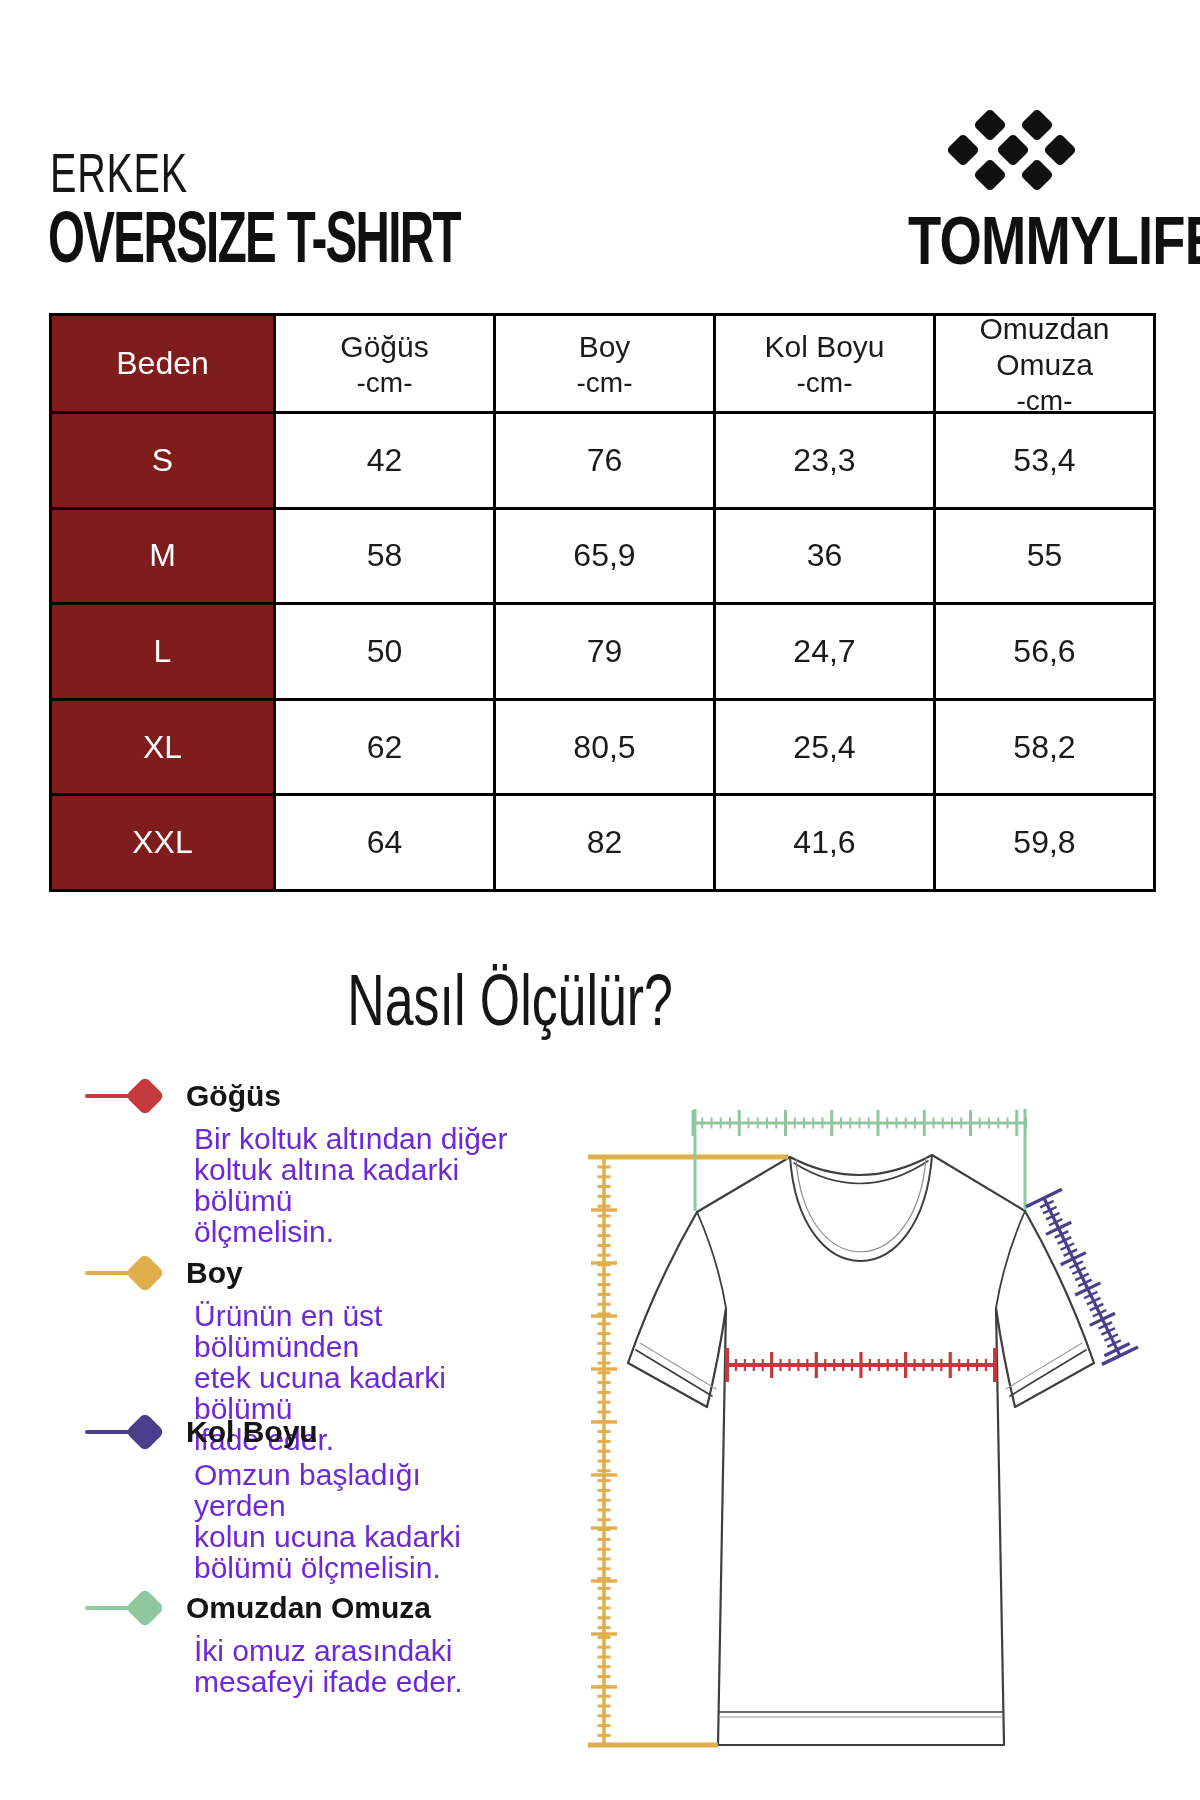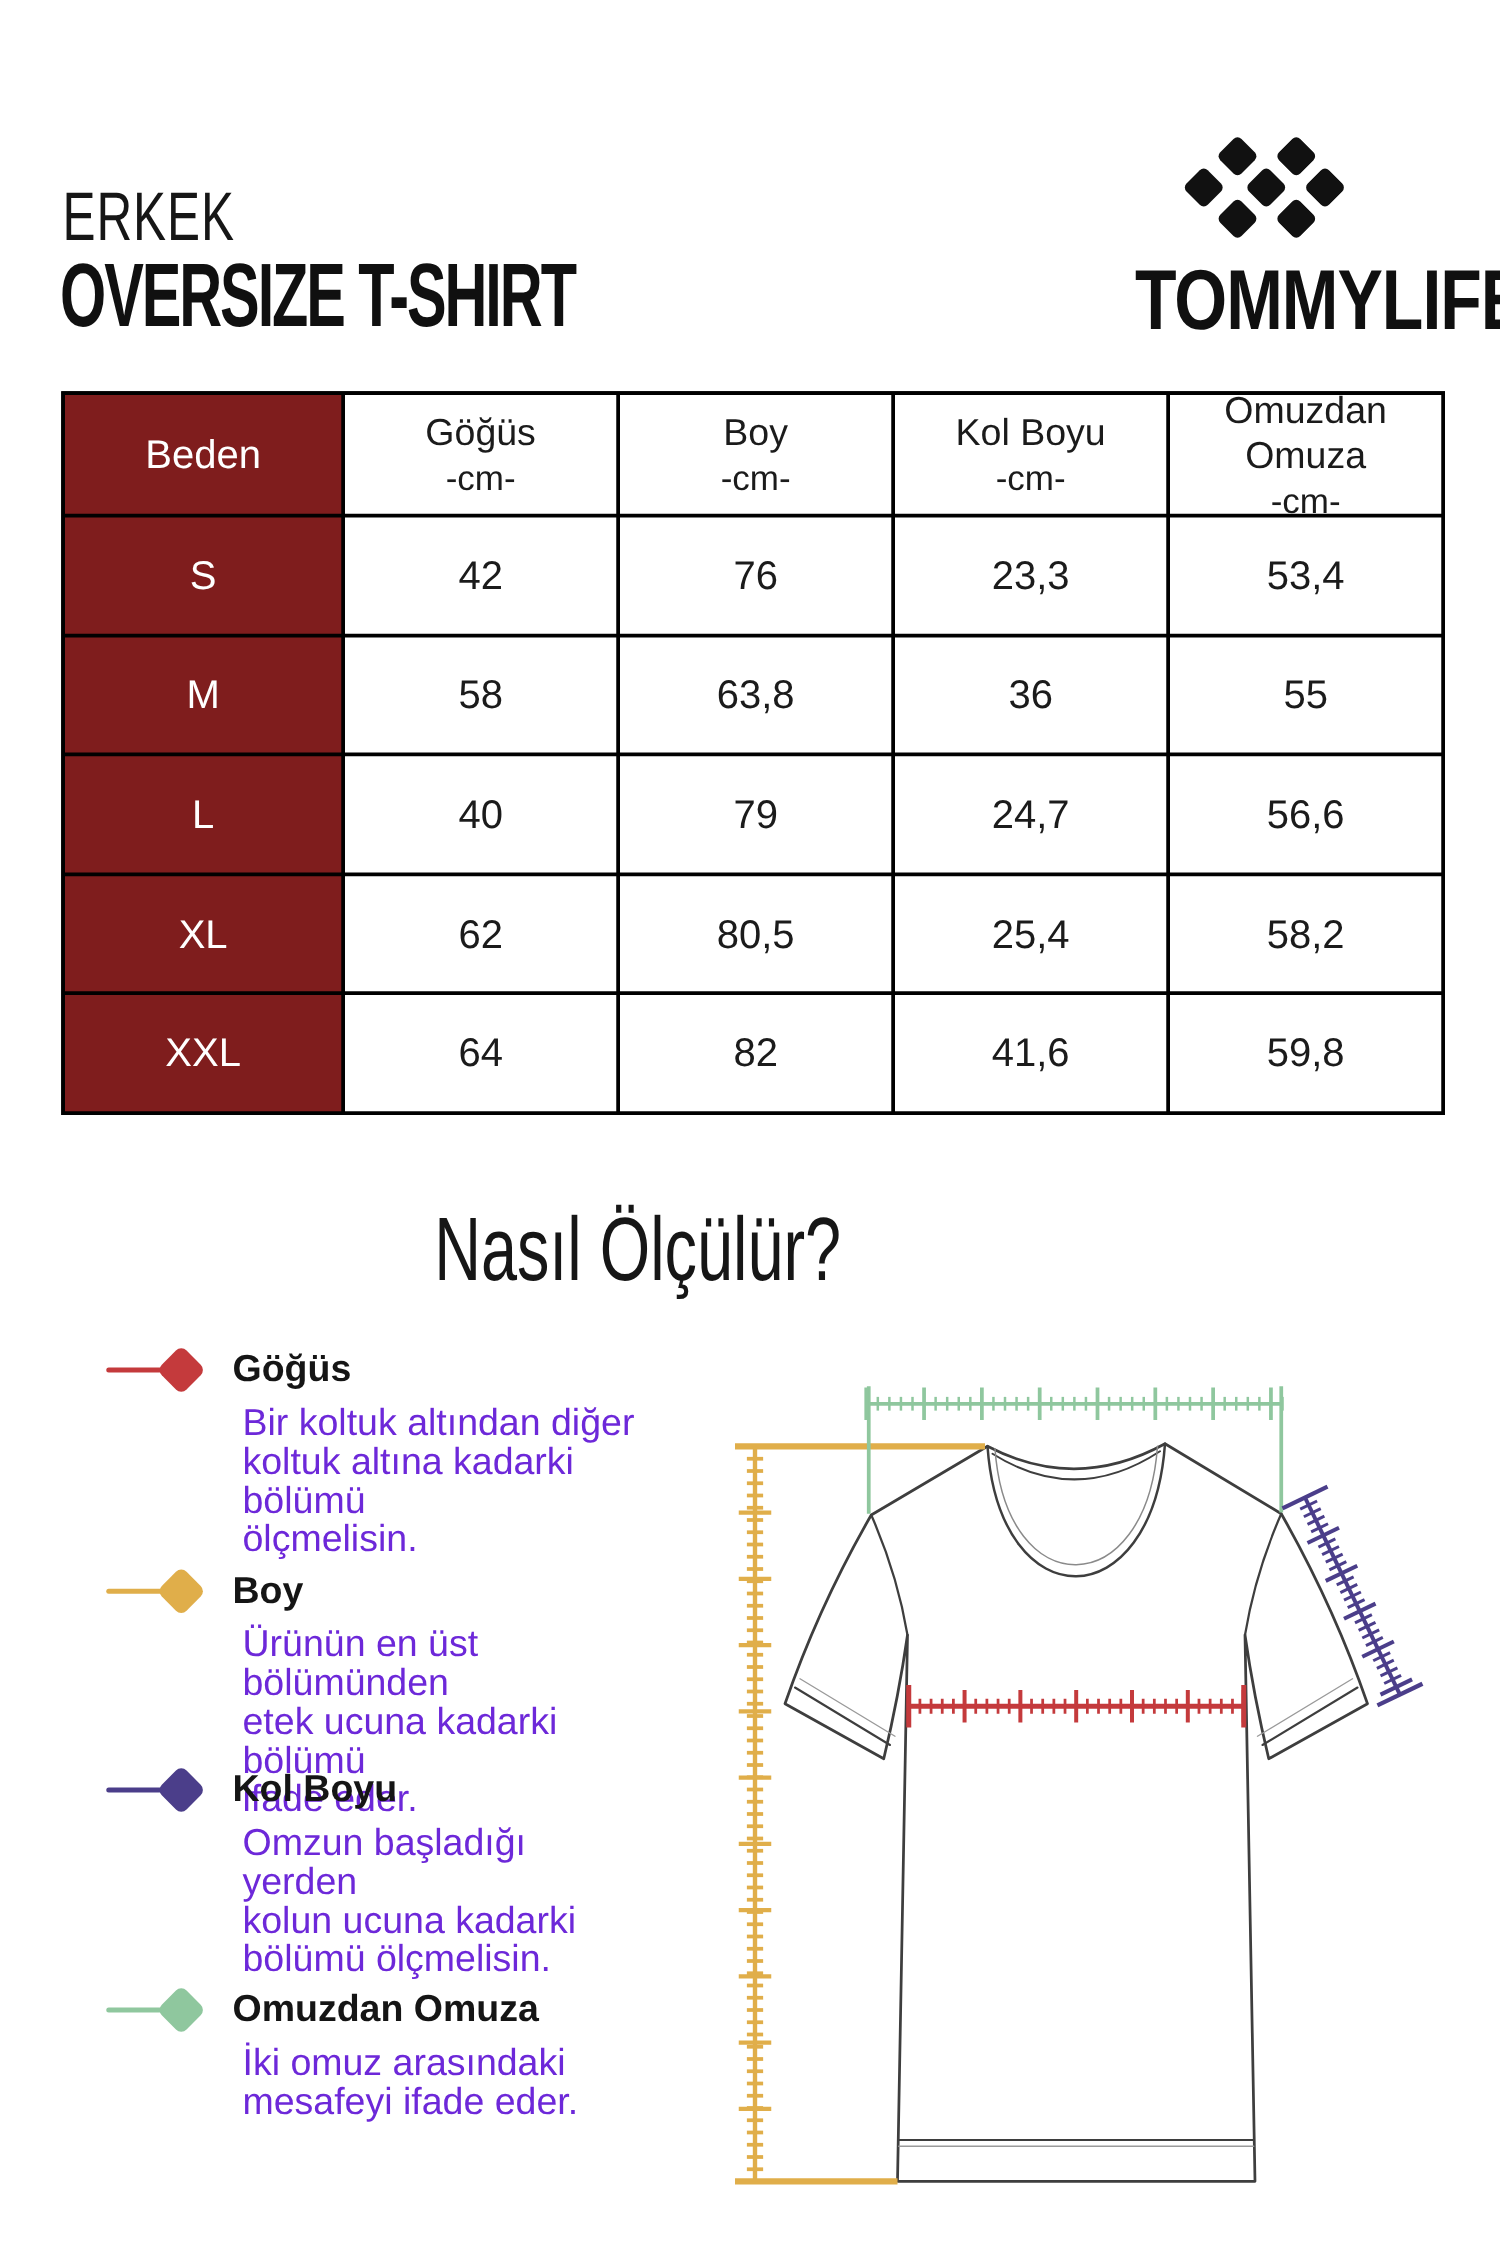--- a/index.html
+++ b/index.html
@@ -82,26 +82,26 @@
   </div>
 
   <div class="cell dark size-cell">S</div>
   <div class="cell num-cell">42</div>
   <div class="cell num-cell">76</div>
   <div class="cell num-cell">23,3</div>
   <div class="cell num-cell">53,4</div>
 
   <div class="cell dark size-cell">M</div>
   <div class="cell num-cell">58</div>
-  <div class="cell num-cell">63,8</div>
+  <div class="cell num-cell">65,9</div>
   <div class="cell num-cell">36</div>
   <div class="cell num-cell">55</div>
 
   <div class="cell dark size-cell">L</div>
-  <div class="cell num-cell">40</div>
+  <div class="cell num-cell">50</div>
   <div class="cell num-cell">79</div>
   <div class="cell num-cell">24,7</div>
   <div class="cell num-cell">56,6</div>
 
   <div class="cell dark size-cell">XL</div>
   <div class="cell num-cell">62</div>
   <div class="cell num-cell">80,5</div>
   <div class="cell num-cell">25,4</div>
   <div class="cell num-cell">58,2</div>
 

